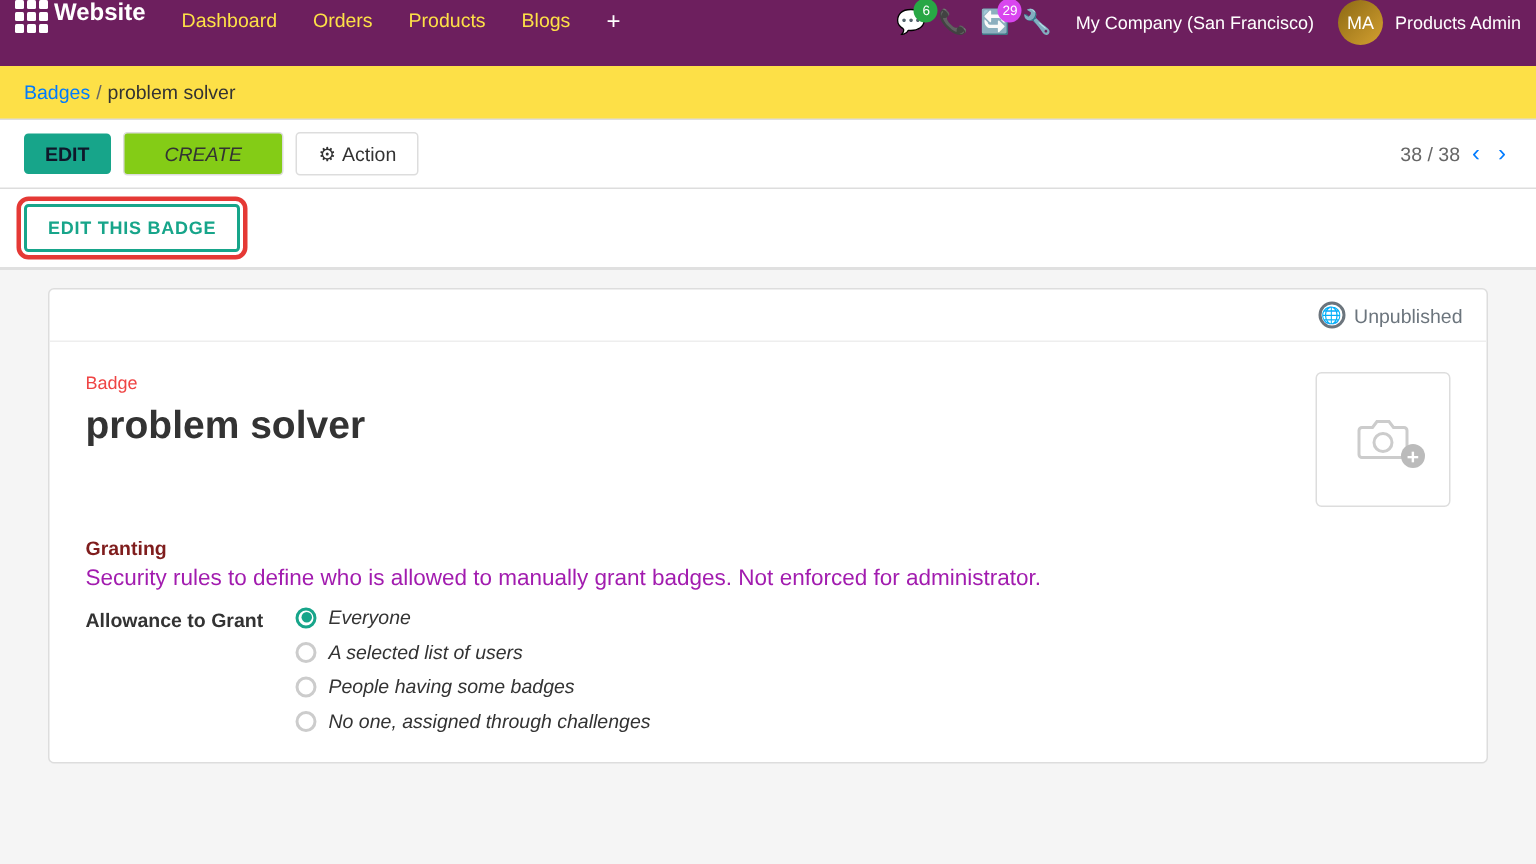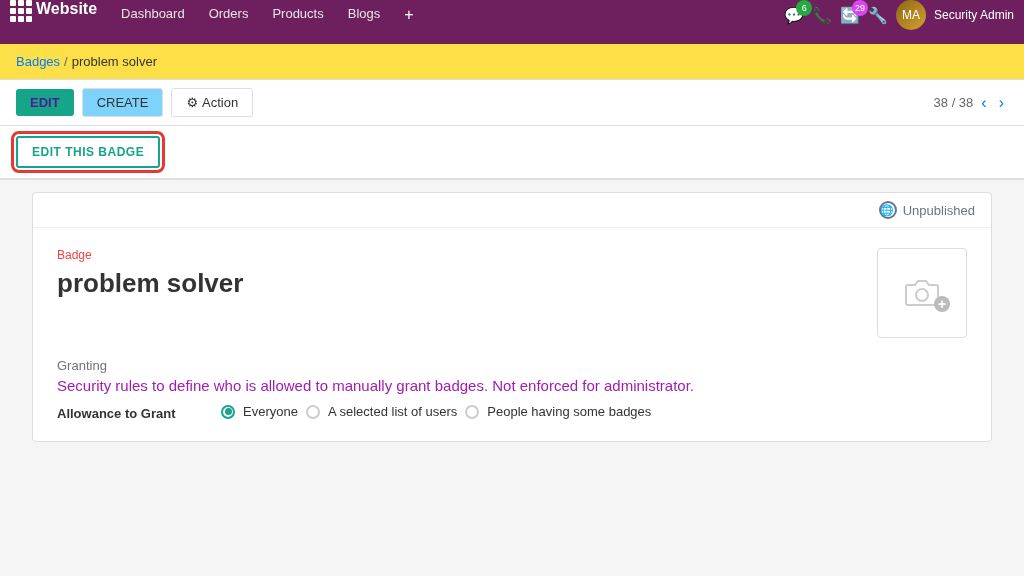--- a/index.html
+++ b/index.html
@@ -31,21 +31,21 @@
       cursor: pointer;
     }
     .grid-icon span {
       width: 6px;
       height: 6px;
       background: white;
       border-radius: 1px;
     }
     .nav-item {
       padding: 6px 10px;
-      color: #e5e5e5;
+      color: #fde047;
       cursor: pointer;
       font-size: 13px;
       border-radius: 4px;
     }
     .nav-plus {
       padding: 6px 10px;
       color: white;
       cursor: pointer;
       font-size: 16px;
     }
@@ -120,36 +120,37 @@
     .action-bar {
       background: white;
       padding: 8px 16px;
       border-bottom: 1px solid #ddd;
       display: flex;
       align-items: center;
       gap: 8px;
     }
     .btn-edit {
       background: #17a58a;
-      color: #4c1d95;
+      color: #0f172a;
       border: none;
       padding: 6px 14px;
       border-radius: 3px;
       cursor: pointer;
       font-size: 13px;
       font-weight: bold;
     }
     .btn-create {
-      background: #7dd3fc;
+      background: #84cc16;
       color: #333;
       border: 1px solid #ddd;
-      padding: 6px 14px;
+      padding: 6px 27px;
       border-radius: 3px;
       cursor: pointer;
       font-size: 13px;
+      font-style: italic;
     }
     .btn-action {
       background: white;
       color: #333;
       border: 1px solid #ddd;
       padding: 6px 14px;
       border-radius: 3px;
       cursor: pointer;
       font-size: 13px;
       display: flex;
@@ -266,47 +267,48 @@
       cursor: pointer;
       flex-shrink: 0;
     }
 
     
     .granting-section {
       padding: 0 24px 20px 24px;
     }
     .section-title {
       font-size: 13px;
-      font-weight: normal;
-      color: #737373;
+      font-weight: bold;
+      color: #7f1d1d;
       margin-bottom: 4px;
     }
     .section-desc {
       font-size: 15px;
       color: #a21caf;
       margin-bottom: 10px;
     }
     .form-row {
       display: flex;
       align-items: flex-start;
-      gap: 24px;
+      gap: 0;
       margin-top: 8px;
     }
     .form-label {
       font-size: 13px;
       font-weight: bold;
       color: #333;
       width: 140px;
       padding-top: 2px;
       flex-shrink: 0;
     }
     .radio-group {
       display: flex;
-      flex-direction: row;
+      flex-direction: column;
       gap: 8px;
+      font-style: italic;
     }
     .radio-option {
       display: flex;
       align-items: center;
       gap: 8px;
       font-size: 13px;
       color: #333;
       cursor: pointer;
     }
     .radio-circle {
@@ -365,24 +367,25 @@
     </div>
     <div class="nav-badge-icon">
       📞
     </div>
     <div class="nav-badge-icon">
       🔄<span class="badge-count orange">29</span>
     </div>
     <div class="nav-badge-icon">
       🔧
     </div>
+    <div class="company-name">My Company (San Francisco)</div>
     <div class="avatar-img">
       <span>MA</span>
     </div>
-    <div class="admin-name">Security Admin</div>
+    <div class="admin-name">Products Admin</div>
   </div>
 </div>
 
 <div class="breadcrumb-bar">
   <span class="breadcrumb-link">Badges</span>
   <span class="breadcrumb-sep">/</span>
   <span class="breadcrumb-current">problem solver</span>
 </div>
 
 <div class="action-bar">
@@ -443,18 +446,22 @@
             <span>Everyone</span>
           </label>
           <label class="radio-option">
             <div class="radio-circle"></div>
             <span>A selected list of users</span>
           </label>
           <label class="radio-option">
             <div class="radio-circle"></div>
             <span>People having some badges</span>
           </label>
+          <label class="radio-option">
+            <div class="radio-circle"></div>
+            <span>No one, assigned through challenges</span>
+          </label>
         </div>
       </div>
     </div>
 
   </div>
 </div>
 
 </body></html>

